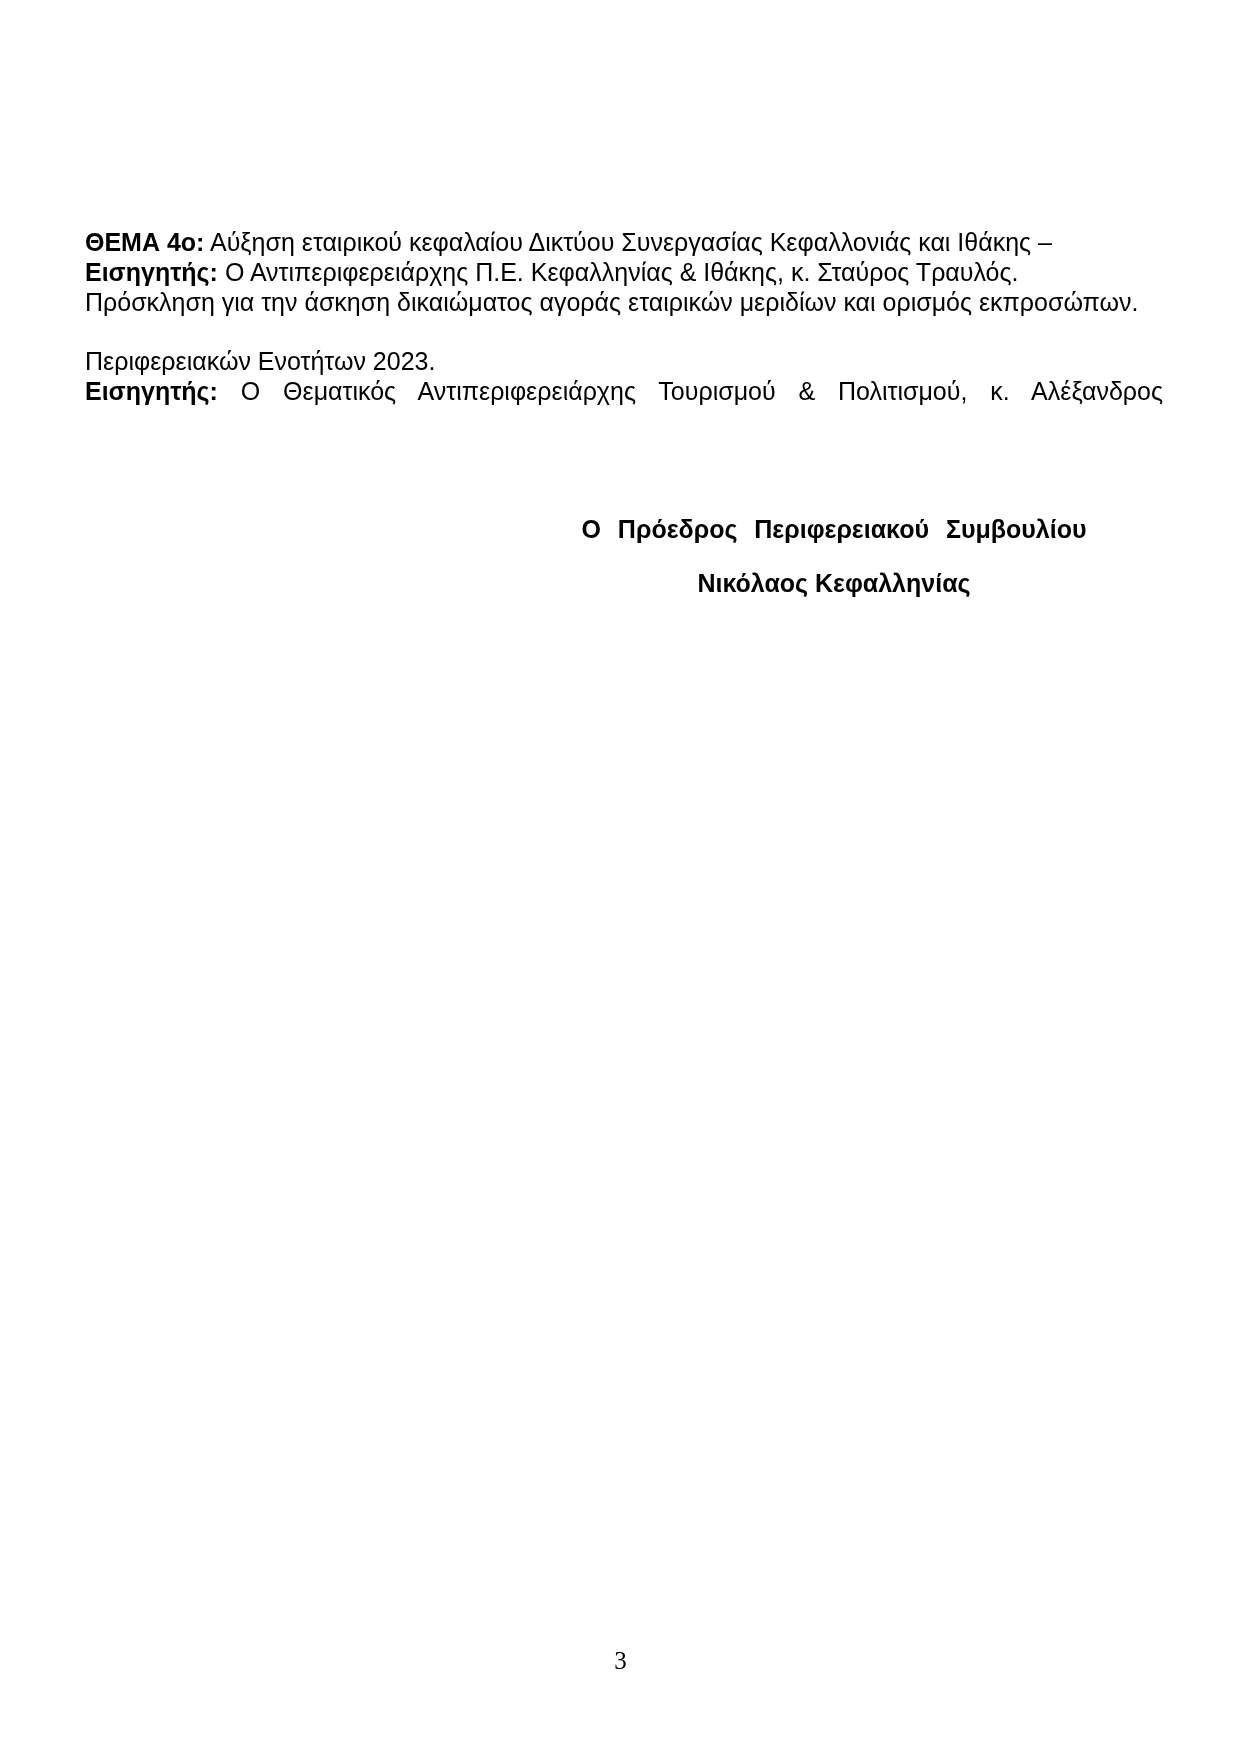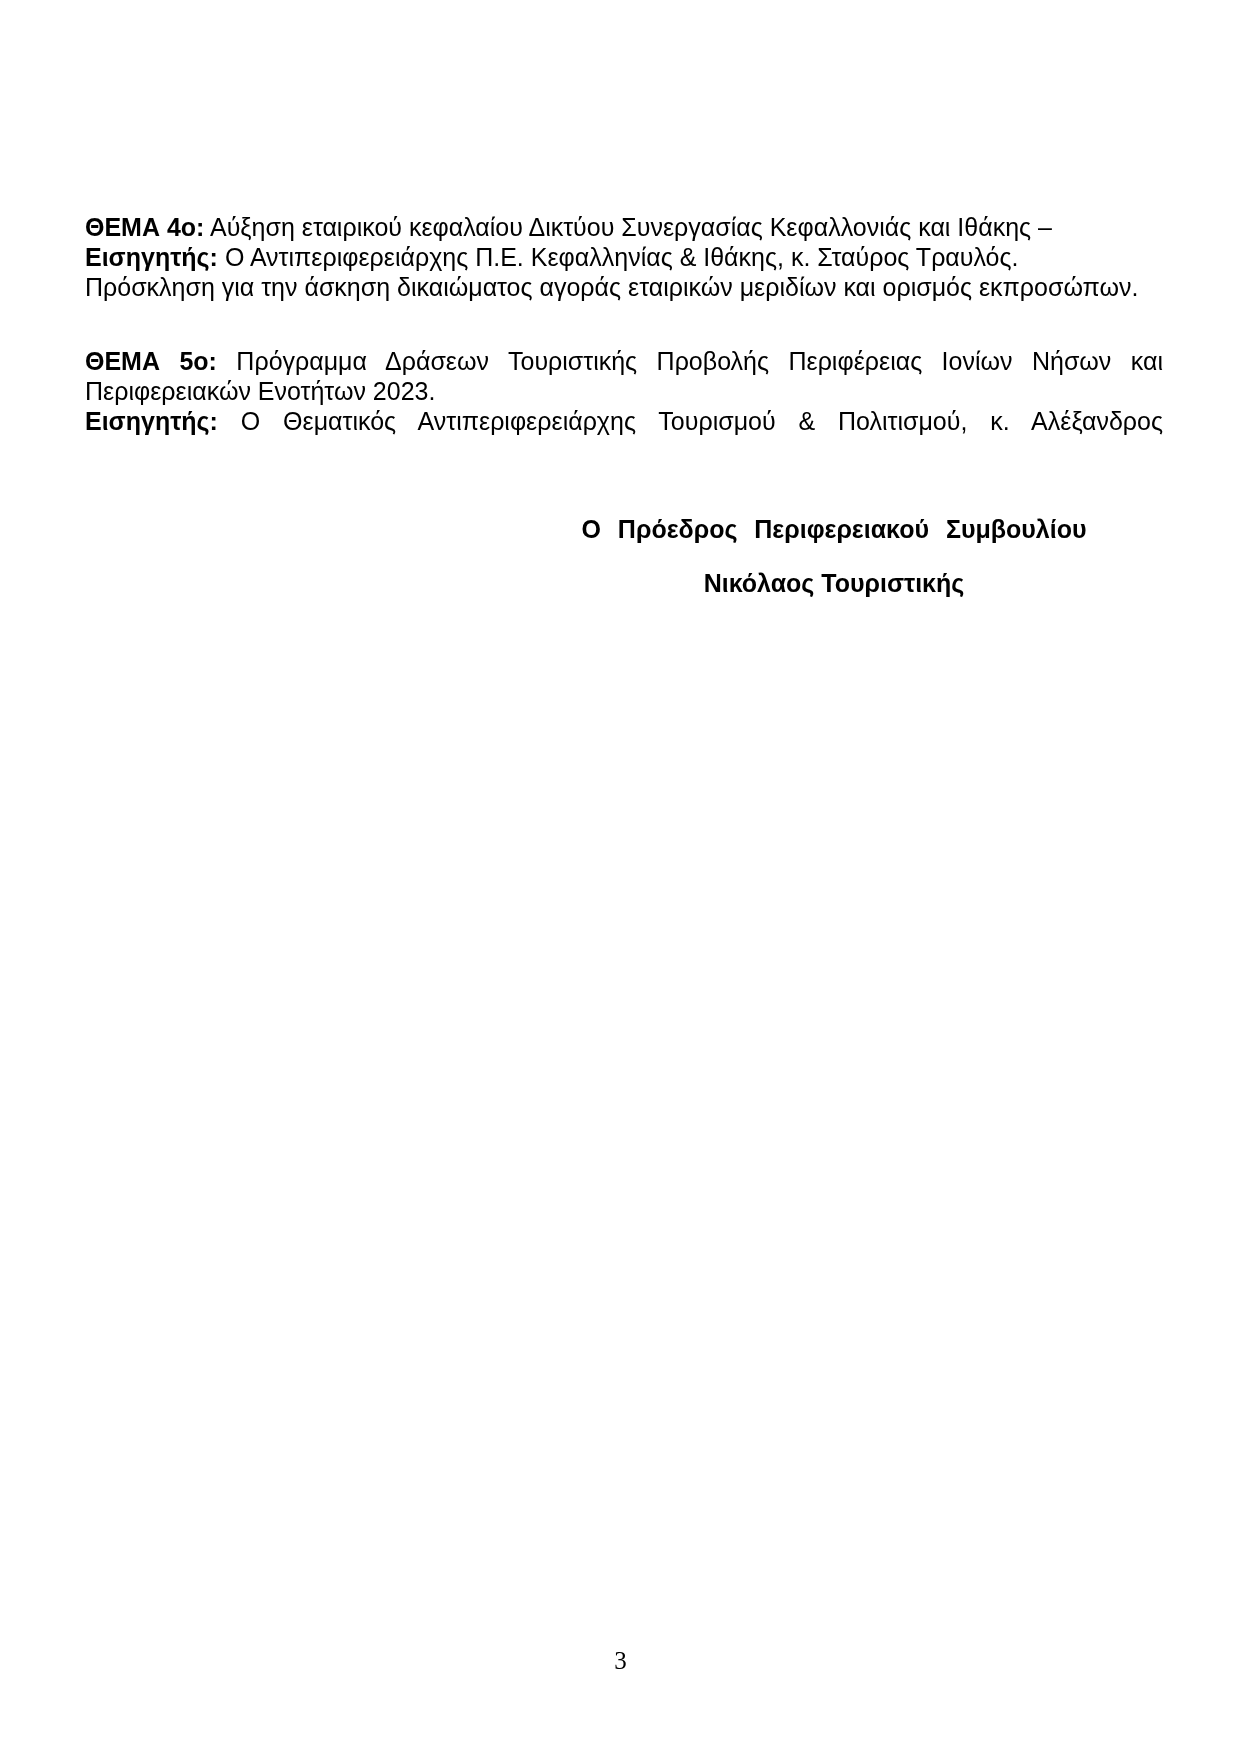--- a/index.html
+++ b/index.html
@@ -12,21 +12,21 @@
     font-size: 25px;
     line-height: 30px;
     overflow: hidden;
   }
   .para {
     position: absolute;
     left: 85px;
     width: 1078px;
     text-align: left;
   }
-  .para-1 { top: 212px; }
+  .para-1 { top: 227px; }
   .para-2 { top: 346px; }
   .line { width: 100%; }
   .line.stretch {
     text-align: justify;
     text-align-last: justify;
   }
   .b { font-weight: bold; }
   .sig-block {
     position: absolute;
     left: 523px;
@@ -55,23 +55,22 @@
 </head>
 <body>
 
 <div class="para para-1">
   <div class="line"><span class="b">ΘΕΜΑ 4ο:</span><span> Αύξηση εταιρικού κεφαλαίου Δικτύου Συνεργασίας Κεφαλλονιάς και Ιθάκης –</span></div>
   <div class="line"><span class="b">Εισηγητής:</span><span> Ο Αντιπεριφερειάρχης Π.Ε. Κεφαλληνίας &amp; Ιθάκης, κ. Σταύρος Τραυλός.</span></div>
   <div class="line"><span>Πρόσκληση για την άσκηση δικαιώματος αγοράς εταιρικών μεριδίων και ορισμός εκπροσώπων.</span></div>
 </div>
 
 <div class="para para-2">
-  <div class="line stretch"><span class="b">ΘΕΜΑ 5ο:</span><span> Πρόγραμμα Δράσεων Τουριστικής Προβολής Περιφέρειας Ιονίων Νήσων και</span></div>
   <div class="line"><span>Περιφερειακών Ενοτήτων 2023.</span></div>
   <div class="line stretch"><span class="b">Εισηγητής:</span><span> Ο Θεματικός Αντιπεριφερειάρχης Τουρισμού &amp; Πολιτισμού, κ. Αλέξανδρος</span></div>
 </div>
 
 <div class="sig-block">
   <div class="sig-line-1">Ο Πρόεδρος Περιφερειακού Συμβουλίου</div>
-  <div class="sig-name">Νικόλαος Τουριστικής</div>
+  <div class="sig-name">Νικόλαος Κεφαλληνίας</div>
 </div>
 
 <div class="page-number">3</div>
 
 </body></html>

